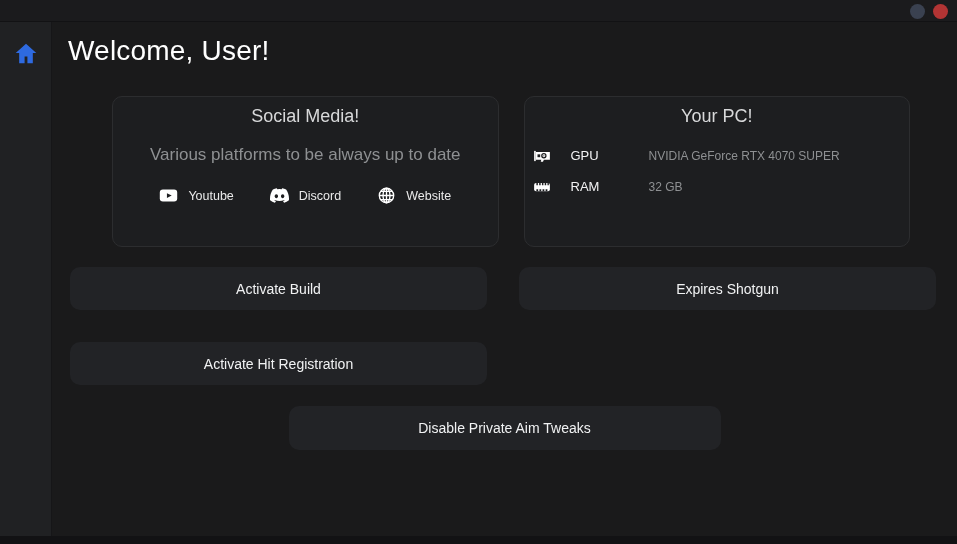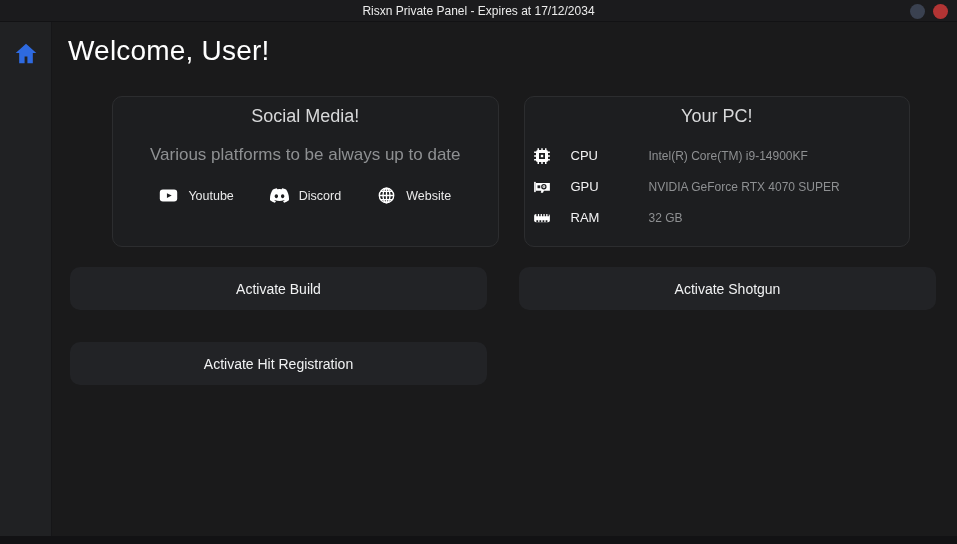--- a/index.html
+++ b/index.html
@@ -73,21 +73,20 @@
     color:#f1f2f3;font-size:14px;cursor:pointer;
   }
   .panel-btn.wide{display:block;width:432px;margin:21px auto 0;height:44px;}
 
   .bottom-edge{position:absolute;left:0;bottom:0;width:957px;height:8px;background:#121214;}
 </style>
 </head>
 <body>
 
 <header class="titlebar">
-  <span class="titlebar-title">Risxn Private Panel - Expires at 17/12/2034</span>
   <div class="titlebar-controls">
     <button class="circle-btn minimize"></button>
     <button class="circle-btn close"></button>
   </div>
 </header>
 
 <div class="window">
 
   <nav class="sidebar">
     <button class="home-btn">
@@ -140,32 +139,20 @@
           </button>
         </div>
       </section>
 
       <section class="card">
         <h2 class="card-title">Your PC!</h2>
         <div class="pc-rows">
           <div class="pc-row">
             <span class="icon">
               <svg viewBox="0 0 24 24" fill="#ffffff">
-                  <path d="M6 1.5h2v3H6zM11 1.5h2v3h-2zM16 1.5h2v3h-2zM6 19.5h2v3H6zM11 19.5h2v3h-2zM16 19.5h2v3h-2zM1.5 6h3v2h-3zM1.5 11h3v2h-3zM1.5 16h3v2h-3zM19.5 6h3v2h-3zM19.5 11h3v2h-3zM19.5 16h3v2h-3z"></path>
-                  <rect x="4" y="4" width="16" height="16" rx="2.5"></rect>
-                  <rect x="8" y="8" width="8" height="8" fill="#1d1e20"></rect>
-                  <rect x="10.4" y="10.4" width="3.2" height="3.2" fill="#ffffff"></rect>
-                </svg>
-            </span>
-            <span class="pc-label">CPU</span>
-            <span class="pc-value">Intel(R) Core(TM) i9-14900KF</span>
-          </div>
-          <div class="pc-row">
-            <span class="icon">
-              <svg viewBox="0 0 24 24" fill="#ffffff">
                   <rect x="1.5" y="5" width="2.2" height="14" rx="1"></rect>
                   <path d="M3.8 6.5h18.7v10.5h-8l-1.2 2.5h-3l.8-2.5H3.8z"></path>
                   <circle cx="14.5" cy="11.7" r="3.6" fill="#1d1e20"></circle>
                   <circle cx="14.5" cy="11.7" r="1.9" fill="#ffffff"></circle>
                   <circle cx="14.5" cy="11.7" r="0.8" fill="#1d1e20"></circle>
                   <rect x="6" y="9.8" width="3.6" height="3.8" fill="#1d1e20"></rect>
                 </svg>
             </span>
             <span class="pc-label">GPU</span>
             <span class="pc-value">NVIDIA GeForce RTX 4070 SUPER</span>
@@ -182,20 +169,21 @@
             <span class="pc-value">32 GB</span>
           </div>
         </div>
       </section>
 
     </div>
 
 
     <div class="btn-grid">
       <button class="panel-btn">Activate Build</button>
-      <button class="panel-btn">Activate Shotgun</button>
+      <button class="panel-btn">Expires Shotgun</button>
       <button class="panel-btn">Activate Hit Registration</button>
     </div>
+    <button class="panel-btn wide">Disable Private Aim Tweaks</button>
 
   </main>
 </div>
 
 <div class="bottom-edge"></div>
 
 </body></html>

